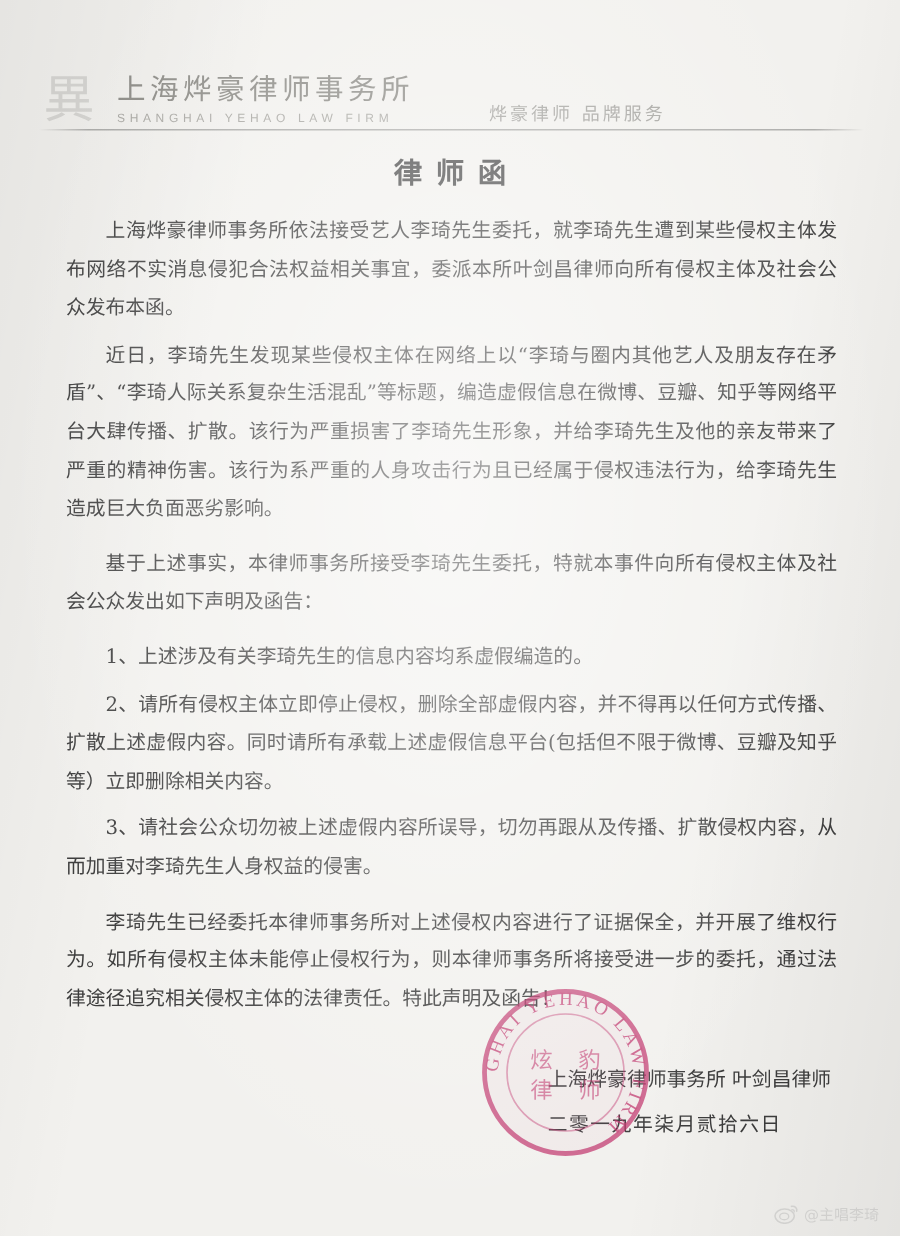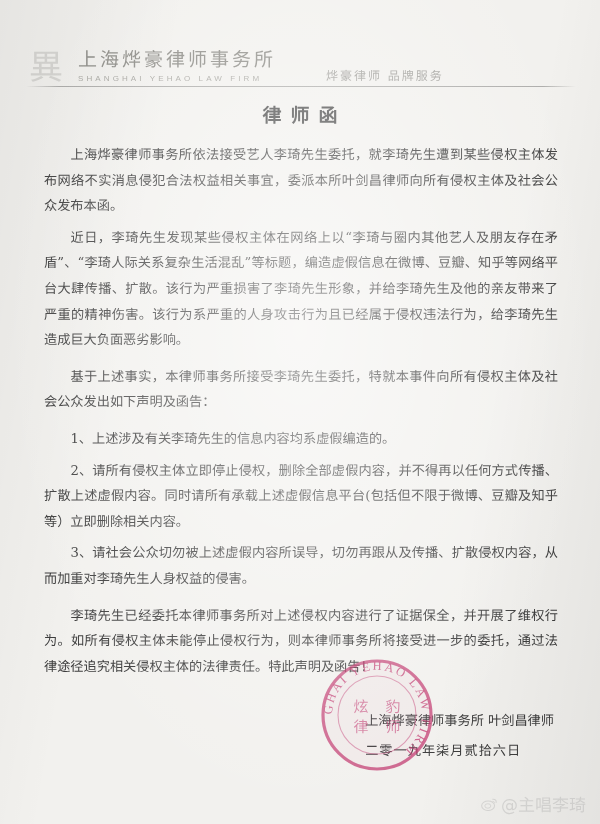--- a/index.html
+++ b/index.html
@@ -165,21 +165,21 @@
     right: 14px;
     bottom: 8px;
     display: flex;
     align-items: center;
     gap: 3px;
     opacity: 0.30;
     z-index: 6;
   }
   .watermark .wb-logo { width: 17px; height: 14px; }
   .watermark .wb-text {
-    font-size: 17px;
+    font-size: 10px;
     color: #9b9b9b;
     white-space: nowrap;
     font-family: "DejaVu Sans", sans-serif;
   }
 </style>
 </head>
 <body>
 
 <div class="page">
 

